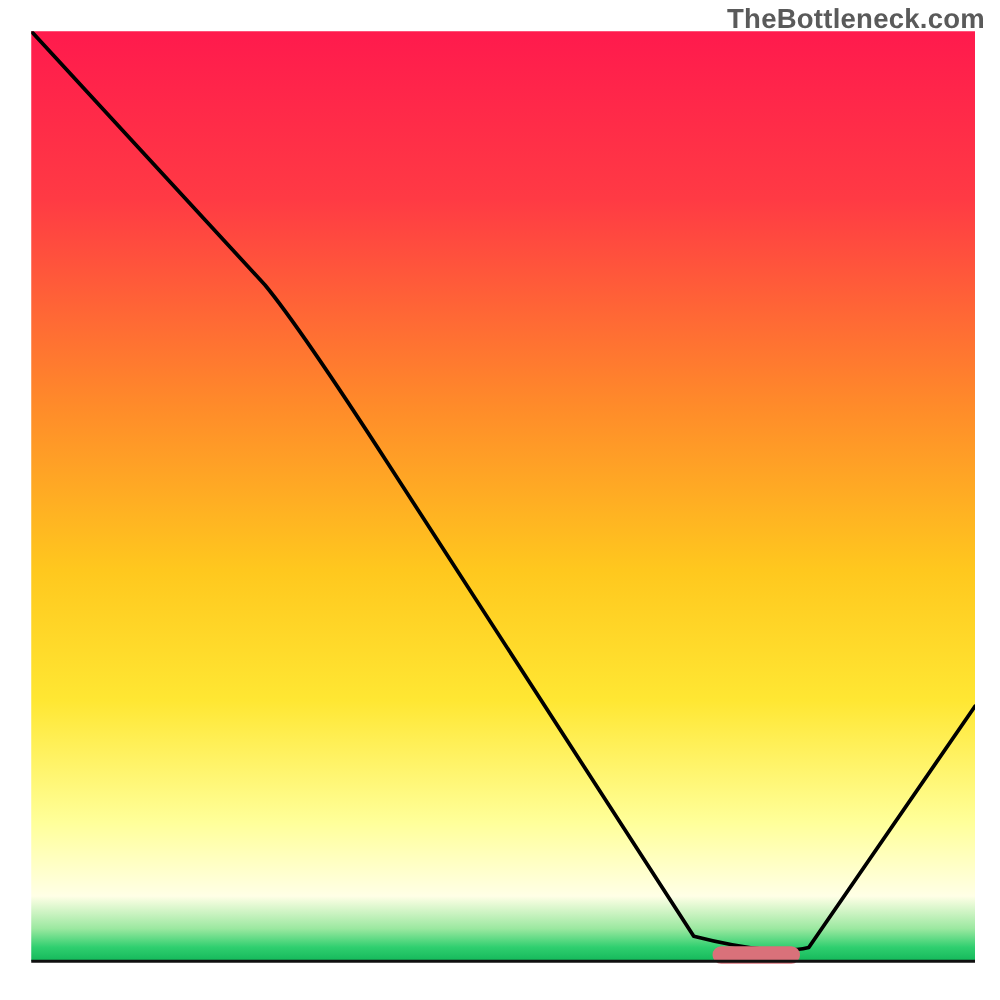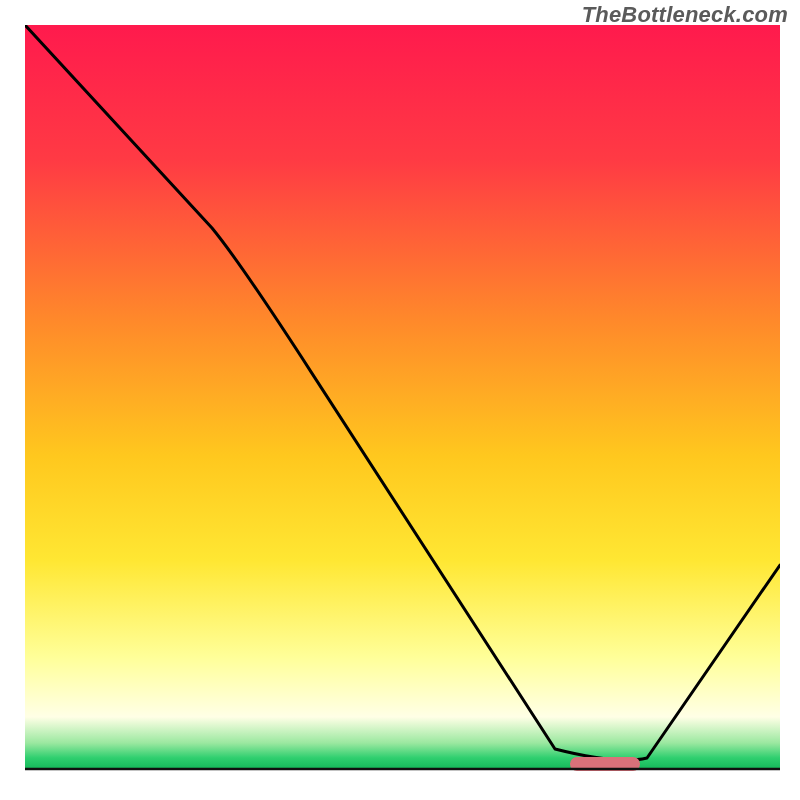--- a/index.html
+++ b/index.html
@@ -8,21 +8,20 @@
     width: 800px;
     height: 800px;
     background: #ffffff;
     font-family: Arial, Helvetica, sans-serif;
     overflow: hidden;
   }
   .chart-container {
     position: relative;
     width: 800px;
     height: 668px;
-    font-style: italic;
   }
   .watermark {
     position: absolute;
     top: 2px;
     right: 12px;
     font-size: 22px;
     font-weight: 600;
     color: #5a5a5a;
     letter-spacing: 0.2px;
   }

